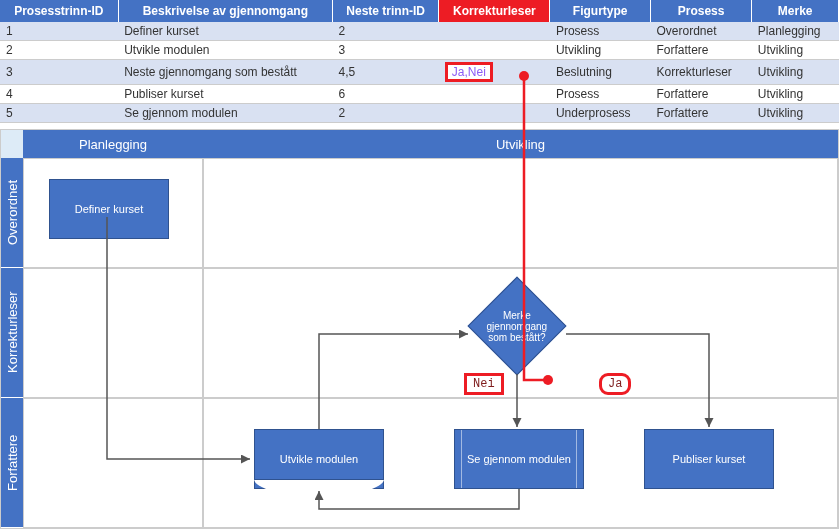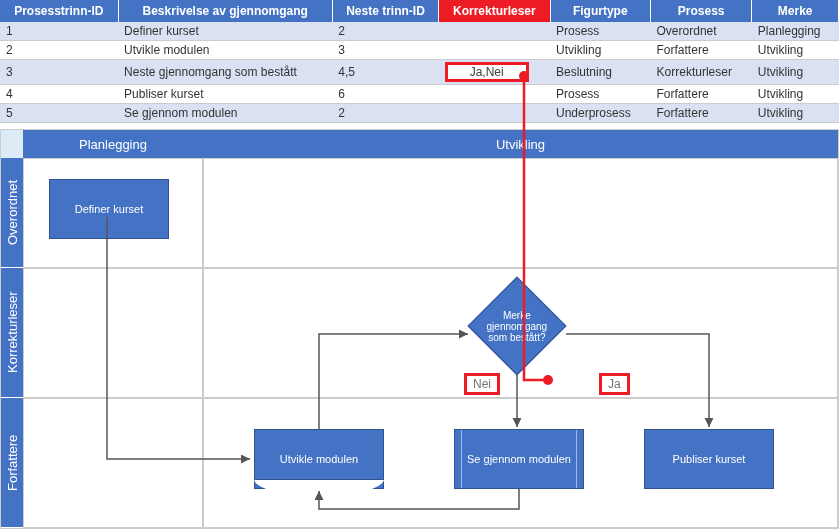--- a/index.html
+++ b/index.html
@@ -5,41 +5,41 @@
   * { box-sizing: border-box; margin: 0; padding: 0; }
   body { font-family: "Segoe UI", Arial, sans-serif; font-size: 12px; color: #333; background: #fff; width: 839px; }
 
   
   .tbl { width: 100%; border-collapse: collapse; }
   .tbl th { background: #4472C4; color: #fff; font-weight: 600; padding: 4px 6px; text-align: center; font-size: 12px; border-right: 1px solid #fff; position: relative; }
   .tbl th.highlight { background: #ED1C24; }
   .tbl td { padding: 2px 6px; border-bottom: 1px solid #ccc; font-size: 12px; }
   .tbl tr.odd td { background: #D9E1F2; }
   .tbl tr.even td { background: #fff; }
-  .redbox-cell { display:inline-block; border: 3px solid #ED1C24; padding: 0 22px; background: #fff; color:#404040; font-size:12px; }
+  .redbox-cell { display:inline-block; border: 3px solid #ED1C24; padding: 0 4px; background: #fff; color:#8b5cf6; font-size:12px; }
 
   
   .swim { display: grid; grid-template-columns: 22px 180px 1fr; grid-template-rows: 28px 110px 130px 130px; margin-top: 6px; border: 1px solid #ccc; width: 100%; }
   .hdr-cell { background: #4472C4; color: #fff; display:flex; align-items:center; justify-content:center; font-size: 13px; }
   .corner { background: #DDEBF7; }
   .lane-hdr { background: #4472C4; color:#fff; display:flex; align-items:center; justify-content:center; writing-mode: vertical-rl; transform: rotate(180deg); font-size: 13px; border-top: 1px solid #fff; }
   .lane-cell { background: #fff; border: 1px solid #ccc; position: relative; }
 
   
   .proc { position:absolute; background:#4472C4; color:#fff; font-size:11px; display:flex; align-items:center; justify-content:center; text-align:center; padding:4px; border:1px solid #2F528F; }
   .decision { position:absolute; background:#4472C4; color:#fff; font-size:10px; display:flex; align-items:center; justify-content:center; text-align:center; padding:14px; transform: rotate(45deg); border:1px solid #2F528F; }
   .decision span { transform: rotate(-45deg); display:block; width:90px; }
   .doc { position:absolute; background:#4472C4; color:#fff; font-size:11px; display:flex; align-items:center; justify-content:center; text-align:center; border:1px solid #2F528F; }
   .doc::after { content:""; position:absolute; left:-1px; right:-1px; bottom:-8px; height:16px; background:#fff; border-top:1px solid #2F528F; border-radius: 0 0 50% 50% / 0 0 100% 100%; }
   .doc::before { content:""; position:absolute; left:-1px; right:50%; bottom:-1px; height:10px; background:#4472C4; border-radius: 0 0 0 60%/0 0 0 100%; }
   .sub { position:absolute; background:#4472C4; color:#fff; font-size:11px; display:flex; align-items:center; justify-content:center; text-align:center; border:1px solid #2F528F; }
   .sub::before, .sub::after { content:""; position:absolute; top:0; bottom:0; width:1px; background:#fff; opacity:.5; }
   .sub::before { left:6px; } .sub::after { right:6px; }
 
-  .redlabel { position:absolute; border:3px solid #ED1C24; background:#fff; color:#737373; font-size:12px; padding:1px 6px; z-index:5; }
+  .redlabel { position:absolute; border:3px solid #ED1C24; background:#fff; color:#7f1d1d; font-size:12px; padding:1px 6px; z-index:5;font-family:Liberation Mono, monospace; }
 
   svg.wires { position:absolute; left:0; top:0; pointer-events:none; overflow:visible; }
   .arrow { stroke:#555; stroke-width:1.5; fill:none; marker-end:url(#ah); }
   .redline { stroke:#ED1C24; stroke-width:2.5; fill:none; }
   .reddot { fill:#ED1C24; }
 </style>
 </head>
 <body>
 
 <table class="tbl">
@@ -115,21 +115,21 @@
   <div class="lane-cell"></div>
 
   <div class="lane-hdr">Korrekturleser</div>
   <div class="lane-cell"></div>
   <div class="lane-cell">
     <div class="decision" style="left:278px; top:22px; width:70px; height:70px;">
         <span>Merke gjennomgang som bestått?</span>
       </div>
 
     <div class="redlabel" style="left:260px; top:104px;">Nei</div>
-    <div class="redlabel" style="left:395px; top:104px;">Ja</div>
+    <div class="redlabel" style="left:395px; top:104px;border-radius:9px;">Ja</div>
   </div>
 
   <div class="lane-hdr">Forfattere</div>
   <div class="lane-cell"></div>
   <div class="lane-cell" style="overflow:visible;">
     <div class="doc" style="left:50px; top:30px; width:130px; height:60px;">Utvikle modulen</div>
     <div class="sub" style="left:250px; top:30px; width:130px; height:60px;">Se gjennom modulen</div>
     <div class="proc" style="left:440px; top:30px; width:130px; height:60px;">Publiser kurset</div>
 
     <svg class="wires" width="640" height="400" style="top:-240px;">

